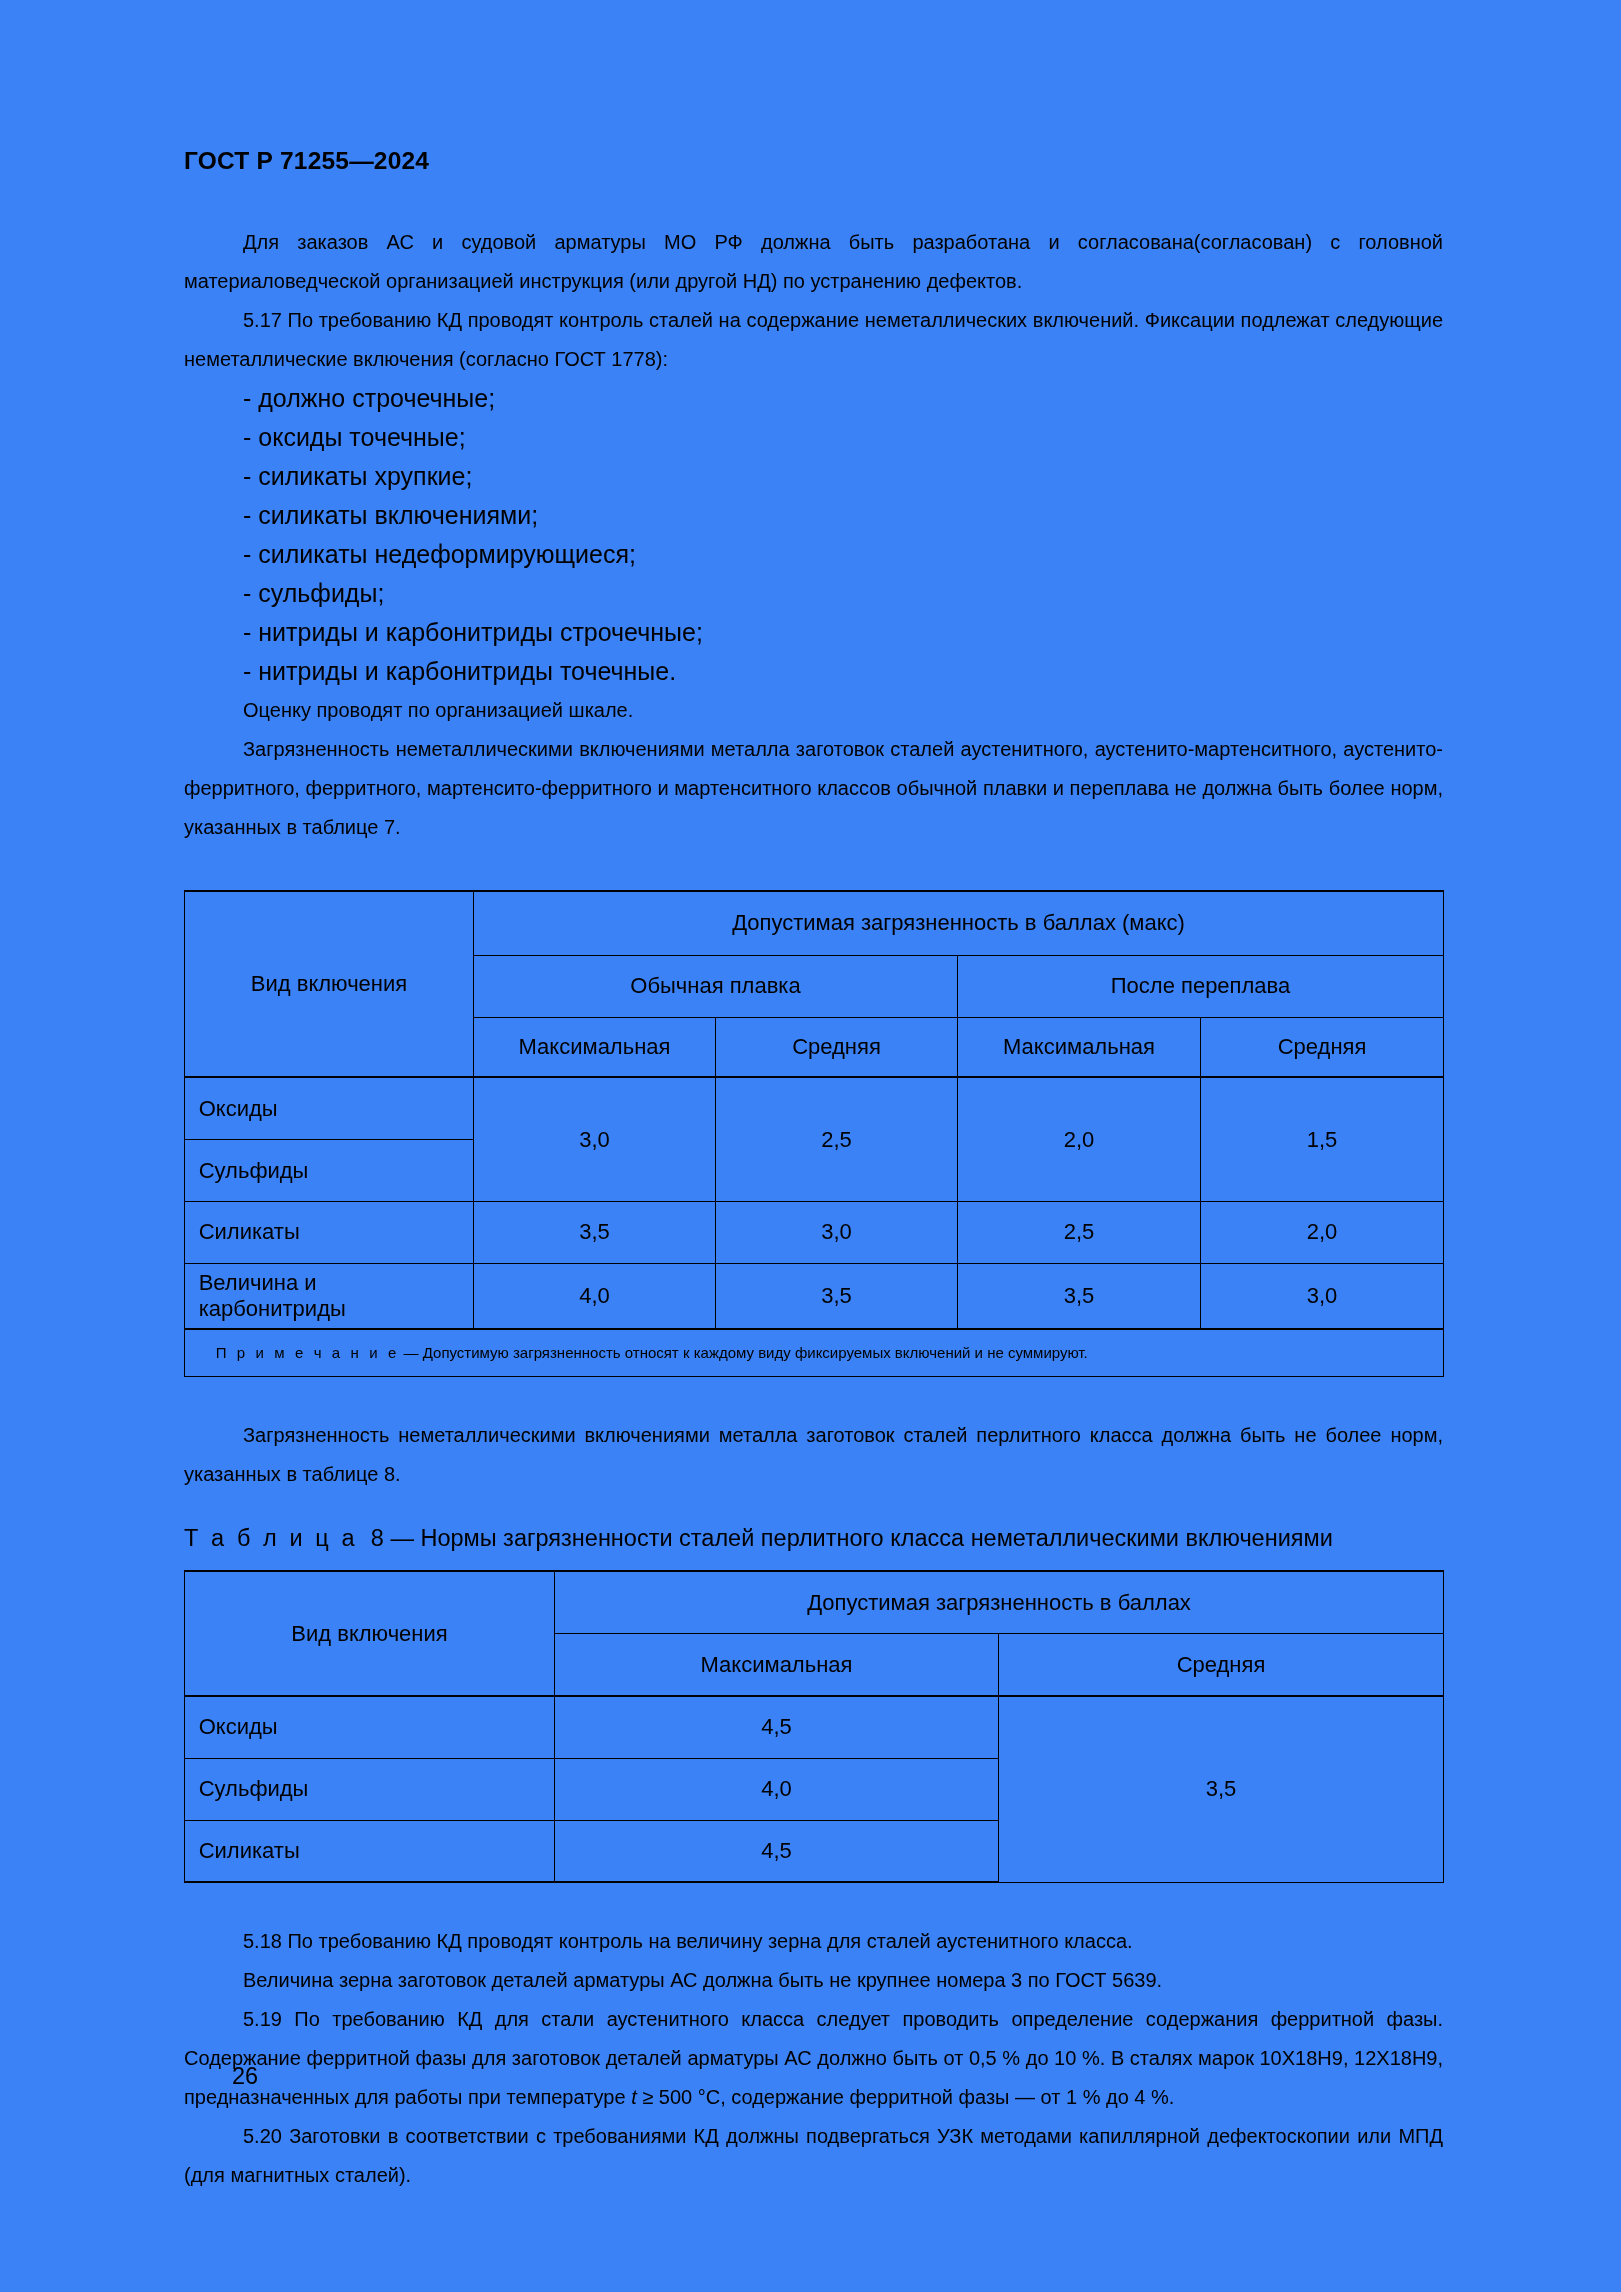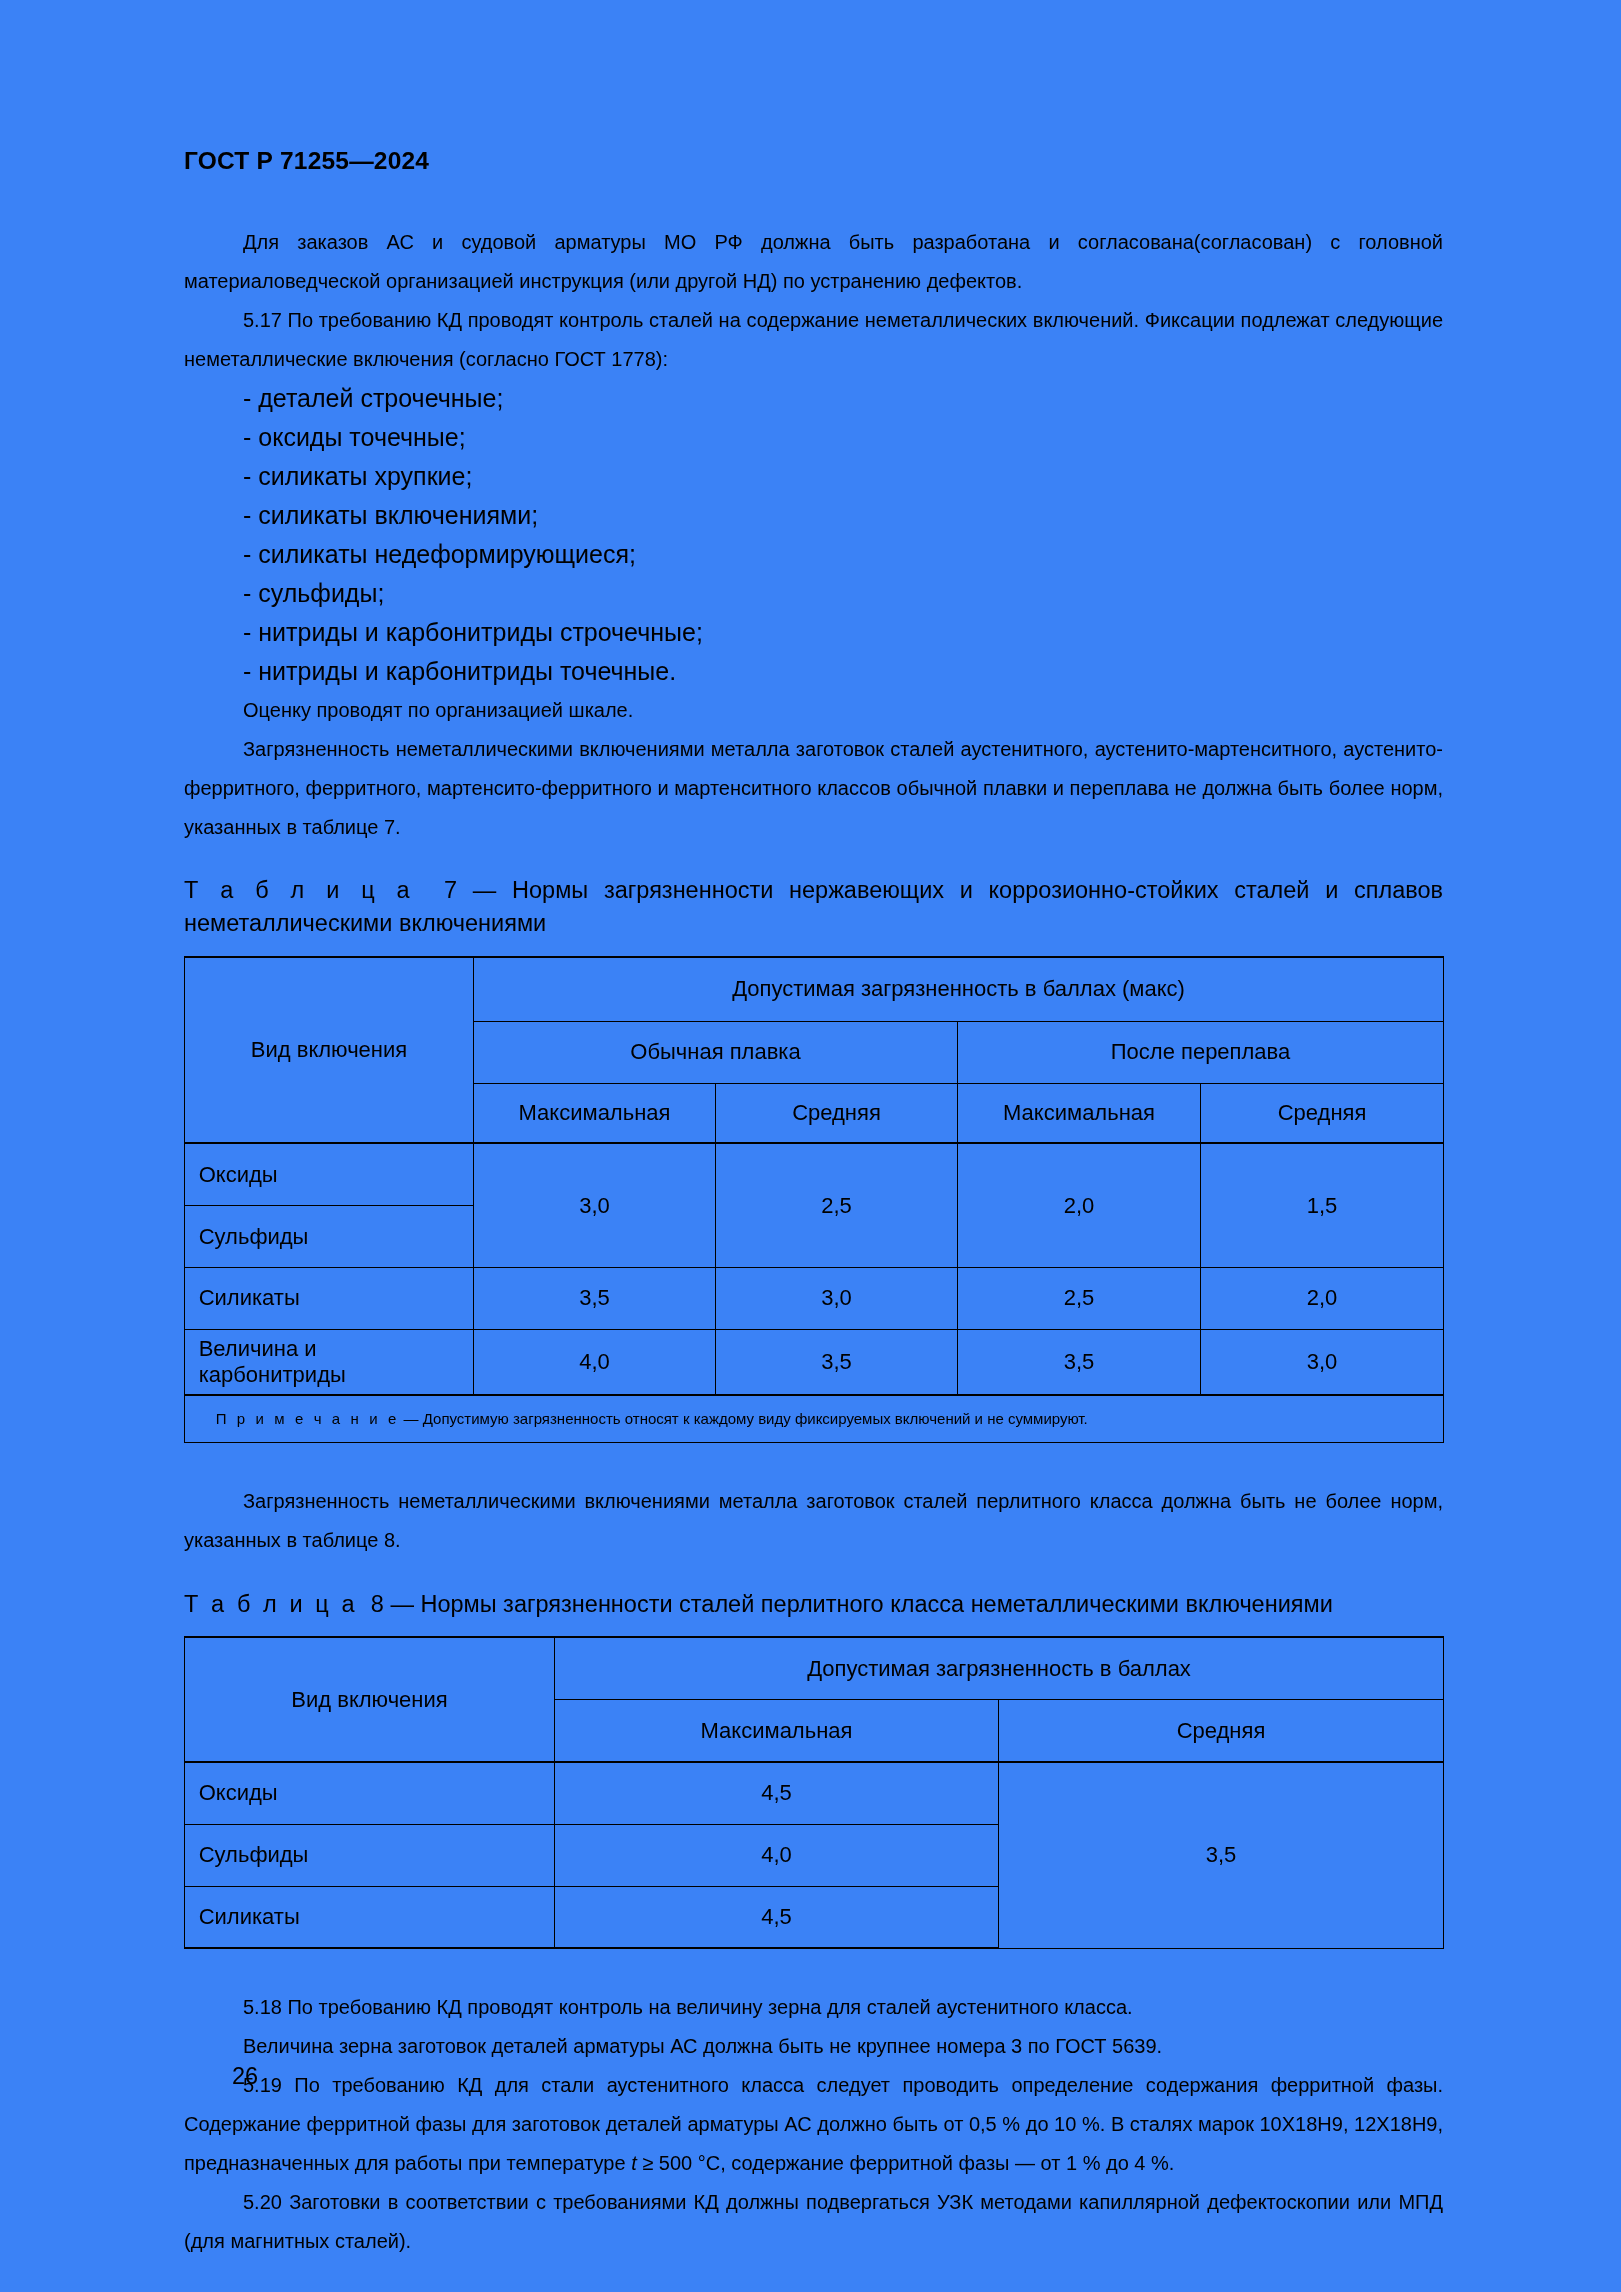--- a/index.html
+++ b/index.html
@@ -112,37 +112,36 @@
 
   <div class="doc-header">ГОСТ Р 71255—2024</div>
 
   <div class="body-flow">
 
     <p class="para">Для заказов АС и судовой арматуры МО РФ должна быть разработана и согласована(согласован) с головной материаловедческой организацией инструкция (или другой НД) по устранению дефектов.</p>
 
     <p class="para">5.17 По требованию КД проводят контроль сталей на содержание неметаллических включений. Фиксации подлежат следующие неметаллические включения (согласно ГОСТ 1778):</p>
 
     <ul class="bullets">
-      <li>- деталей строчечные;</li>
+      <li>- должно строчечные;</li>
       <li>- оксиды точечные;</li>
       <li>- силикаты хрупкие;</li>
       <li>- силикаты включениями;</li>
       <li>- силикаты недеформирующиеся;</li>
       <li>- сульфиды;</li>
       <li>- нитриды и карбонитриды строчечные;</li>
       <li>- нитриды и карбонитриды точечные.</li>
     </ul>
 
     <p class="para">Оценку проводят по организацией шкале.</p>
 
     <p class="para">Загрязненность неметаллическими включениями металла заготовок сталей аустенитного, аустенито-мартенситного, аустенито-ферритного, ферритного, мартенсито-ферритного и мартенситного классов обычной плавки и переплава не должна быть более норм, указанных в таблице 7.</p>
 
     <div class="spacer-md"></div>
 
-    <p class="caption"><span class="tword">Т а б л и ц а</span>&nbsp;&nbsp;<span>7</span><span> — </span><span>Нормы загрязненности нержавеющих и коррозионно-стойких сталей и сплавов неметаллическими включениями</span></p>
 
     <div class="spacer-sm"></div>
 
     <table class="gost">
       <colgroup>
         <col style="width:289px">
         <col style="width:242px">
         <col style="width:242px">
         <col style="width:243px">
         <col style="width:243px">

